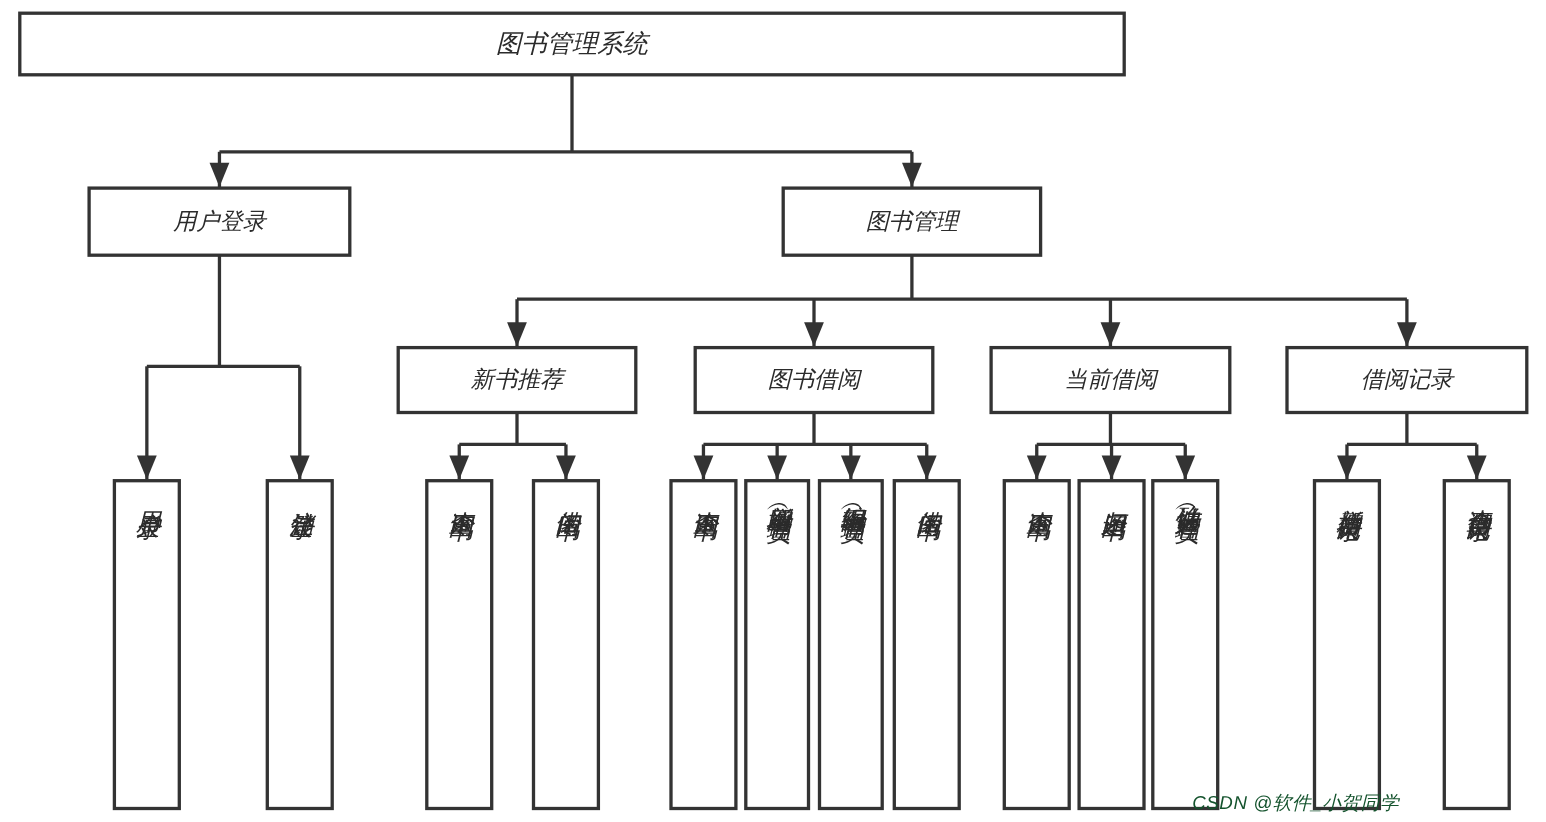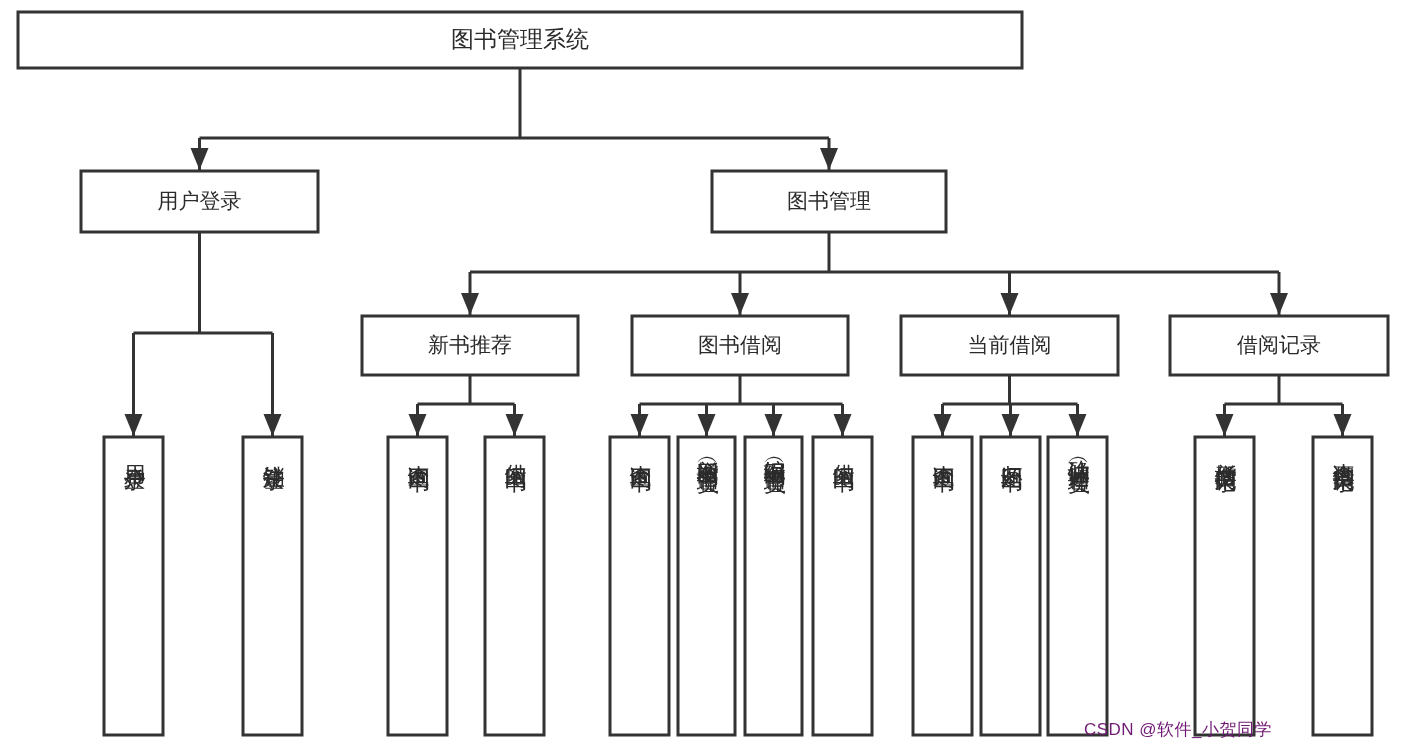--- a/index.html
+++ b/index.html
@@ -11,20 +11,21 @@
     width: 1405px;
     height: 747px;
     font-family: "Liberation Sans", "DejaVu Sans", sans-serif;
     overflow: hidden;
     position: relative;
   }
   #diagram-root {
     position: relative;
     width: 1286px;
     height: 747px;
+    font-style: italic;
   }
   svg.diagram-canvas {
     position: absolute;
     top: 0;
     left: 0;
     width: 1405px;
     height: 747px;
   }
   .node-box {
     fill: #ffffff;
@@ -56,21 +57,21 @@
   }
   .root-label {
     font-size: 23px;
   }
   .watermark-text {
     position: absolute;
     right: 14px;
     bottom: 6px;
     font-family: "Liberation Sans", "DejaVu Sans", sans-serif;
     font-size: 17px;
-    color: #701a75;
+    color: #14532d;
     white-space: nowrap;
     letter-spacing: 0.5px;
     pointer-events: none;
     margin-top: 45px;
   }
 </style>
 </head>
 <body>
 
 <div id="diagram-root">

